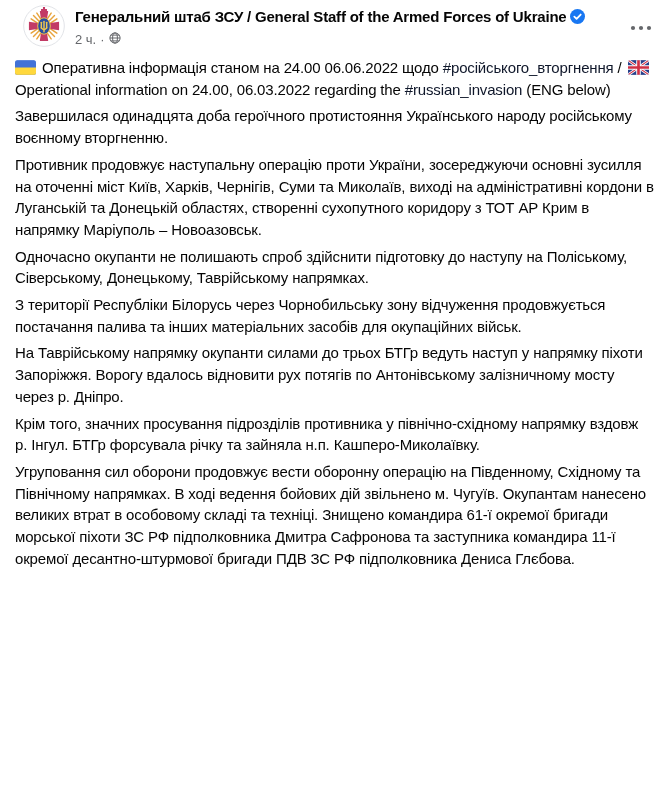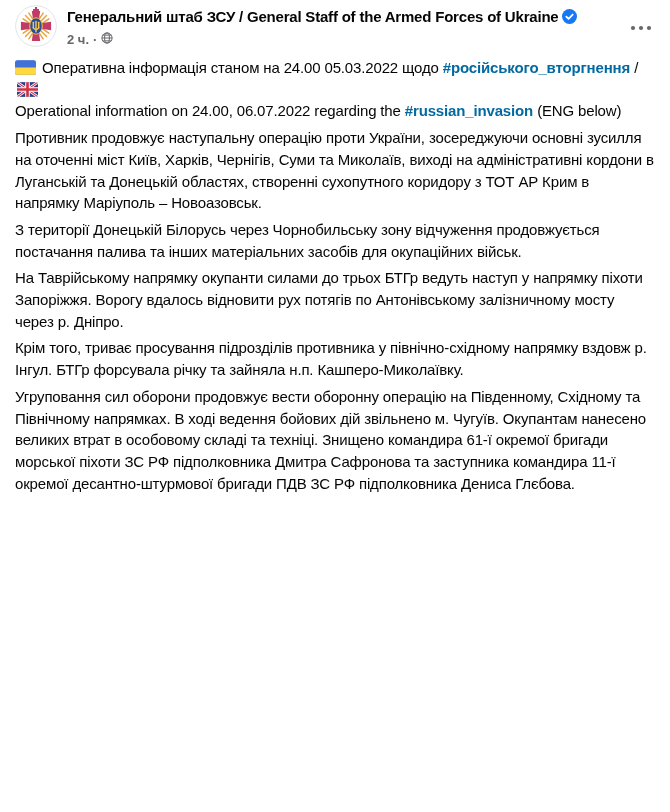--- a/index.html
+++ b/index.html
@@ -5,35 +5,35 @@
   * { box-sizing: border-box; }
   html, body { margin: 0; padding: 0; background: #ffffff; }
   body {
     width: 670px; height: 812px; overflow: hidden;
     font-family: "Liberation Sans", "DejaVu Sans", sans-serif;
     color: #050505;
   }
   .post-card { width: 670px; height: 812px; background: #fff; overflow: hidden; }
 
   
-  .post-header { display: flex; align-items: flex-start; padding: 5px 16px 0 15px; }
+  .post-header { display: flex; align-items: flex-start; padding: 5px 16px 0 23px; }
   .avatar { width: 42px; height: 42px; border-radius: 50%; flex: none; cursor: pointer; }
   .avatar svg { display: block; width: 100%; height: 100%; }
   .header-text { margin-left: 10px; flex: 1; min-width: 0; }
   .title-row { font-size: 15px; font-weight: 700; line-height: 20px; letter-spacing: -0.2px; padding-top: 2px; white-space: nowrap; }
   .page-name { cursor: pointer; color: #050505; }
   .verified-badge { margin-left: 4px; display: inline-block; vertical-align: -2px; }
-  .meta-row { display: flex; gap: 4px; font-size: 13px; color: #65676b; line-height: 17px; margin-top: 2px; font-weight: bold; }
+  .meta-row { display: flex; gap: 4px; font-size: 13px; color: #65676b; line-height: 17px; margin-top: 2px; }
   .timestamp { cursor: pointer; }
   .menu-btn { flex: none; padding: 10px 2px 8px 10px; margin-top: 2px; cursor: pointer; border-radius: 50%; }
 
   
   .post-body { padding: 9px 16px 0 15px; font-size: 15px; line-height: 21.7px; letter-spacing: -0.15px; color: #050505; }
   .post-body p { margin: 0 0 5px 0; }
-  .hashtag { color: #0369a1; text-decoration: none; cursor: pointer; font-weight: bold; }
+  .hashtag { color: #0f172a; text-decoration: none; cursor: pointer; }
   .flag { display: inline-block; width: 21px; height: 15px; border-radius: 2.5px; overflow: hidden; vertical-align: -2px; }
   .flag svg { display: block; width: 100%; height: 100%; }
   .flag-ua { margin-right: 6px; }
   .flag-gb { margin-left: 2px; }
 </style>
 </head>
 <body>
 
 <div class="post-card">
 
@@ -95,27 +95,29 @@
             <circle cx="19" cy="3" r="2.1"></circle>
           </g>
         </svg>
     </div>
   </div>
 
   <div class="post-body">
     <p><span class="flag flag-ua"><svg viewBox="0 0 60 42">
             <rect width="60" height="42" fill="#4272d7"></rect>
             <rect y="21" width="60" height="21" fill="#ffd83d"></rect>
-          </svg></span><span>Оперативна інформація станом на 24.00 05.03.2022 щодо </span><a class="hashtag">#російського_вторгнення</a><span> / </span><span class="flag flag-gb"><svg viewBox="0 0 60 42">
+          </svg></span><span>Оперативна інформація станом на 24.00 06.06.2022 щодо </span><a class="hashtag">#російського_вторгнення</a><span> / </span><span class="flag flag-gb"><svg viewBox="0 0 60 42">
             <rect width="60" height="42" fill="#27408b"></rect>
             <path d="M0 0 L60 42 M60 0 L0 42" stroke="#ffffff" stroke-width="8"></path>
             <path d="M0 0 L60 42 M60 0 L0 42" stroke="#d02f44" stroke-width="3.2"></path>
             <path d="M30 0 V42 M0 21 H60" stroke="#ffffff" stroke-width="13"></path>
             <path d="M30 0 V42 M0 21 H60" stroke="#d02f44" stroke-width="7.5"></path>
-          </svg></span><br><span>Operational information on 24.00, 06.07.2022 regarding the </span><a class="hashtag">#russian_invasion</a><span> (ENG below)</span></p>
+          </svg></span><br><span>Operational information on 24.00, 06.03.2022 regarding the </span><a class="hashtag">#russian_invasion</a><span> (ENG below)</span></p>
+    <p>Завершилася одинадцята доба героїчного протистояння Українського народу російському воєнному вторгненню.</p>
     <p>Противник продовжує наступальну операцію проти України, зосереджуючи основні зусилля на оточенні міст Київ, Харків, Чернігів, Суми та Миколаїв, виході на адміністративні кордони в Луганській та Донецькій областях, створенні сухопутного коридору з ТОТ АР Крим в напрямку Маріуполь – Новоазовськ.</p>
-    <p>З території Донецькій Білорусь через Чорнобильську зону відчуження продовжується постачання палива та інших матеріальних засобів для окупаційних військ.</p>
+    <p>Одночасно окупанти не полишають спроб здійснити підготовку до наступу на Поліському, Сіверському, Донецькому, Таврійському напрямках.</p>
+    <p>З території Республіки Білорусь через Чорнобильську зону відчуження продовжується постачання палива та інших матеріальних засобів для окупаційних військ.</p>
     <p>На Таврійському напрямку окупанти силами до трьох БТГр ведуть наступ у напрямку піхоти Запоріжжя. Ворогу вдалось відновити рух потягів по Антонівському залізничному мосту через р. Дніпро.</p>
-    <p>Крім того, триває просування підрозділів противника у північно-східному напрямку вздовж р. Інгул. БТГр форсувала річку та зайняла н.п. Кашперо-Миколаївку.</p>
+    <p>Крім того, значних просування підрозділів противника у північно-східному напрямку вздовж р. Інгул. БТГр форсувала річку та зайняла н.п. Кашперо-Миколаївку.</p>
     <p>Угруповання сил оборони продовжує вести оборонну операцію на Південному, Східному та Північному напрямках. В ході ведення бойових дій звільнено м. Чугуїв. Окупантам нанесено великих втрат в особовому складі та техніці. Знищено командира 61-ї окремої бригади морської піхоти ЗС РФ підполковника Дмитра Сафронова та заступника командира 11-ї окремої десантно-штурмової бригади ПДВ ЗС РФ підполковника Дениса Глєбова.</p>
   </div>
 
 </div>
 
 </body></html>

